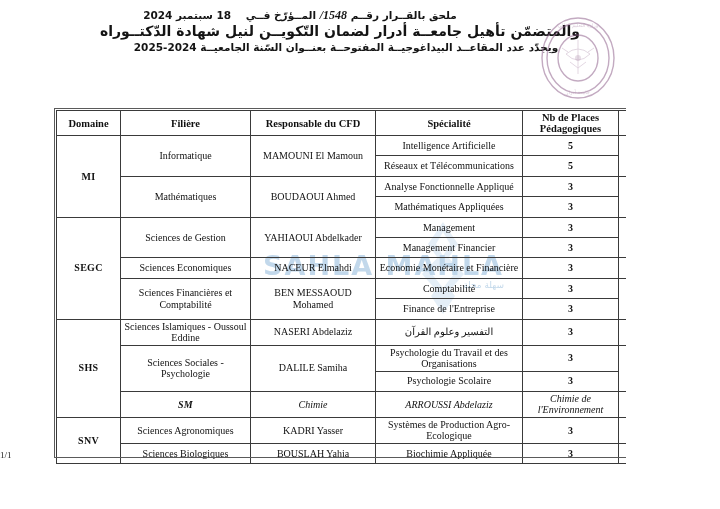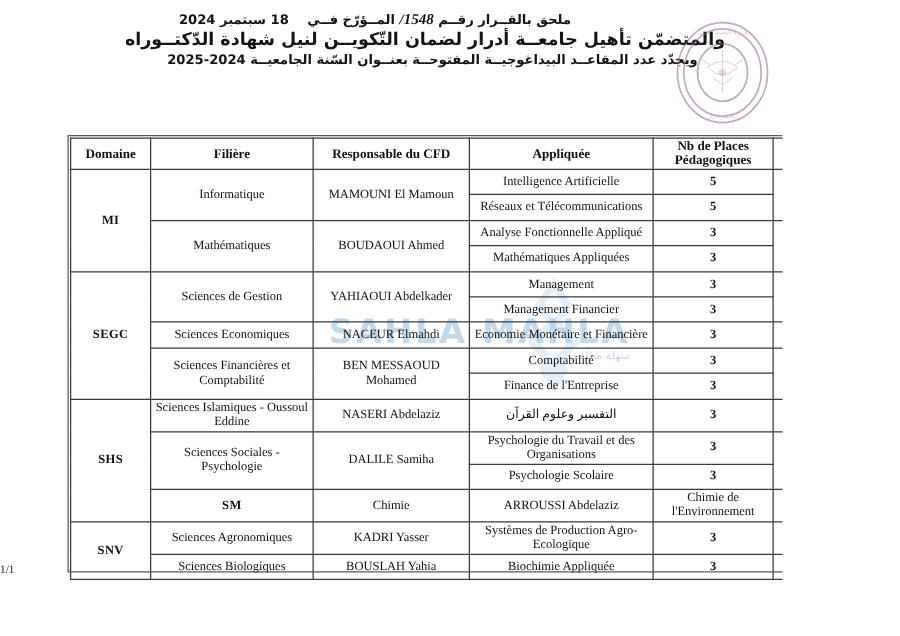--- a/index.html
+++ b/index.html
@@ -179,21 +179,21 @@
         <col style="width:125px">
         <col style="width:147px">
         <col style="width:96px">
         <col style="width:84px">
       </colgroup>
       <thead>
         <tr>
           <th>Domaine</th>
           <th>Filière</th>
           <th>Responsable du CFD</th>
-          <th>Appliquée</th>
+          <th>Spécialité</th>
           <th>
             <span>Nb de Places</span><br>
             <span>Pédagogiques</span>
           </th>
           <th>
             <span>Total</span><br>
             <span>(Filière)</span>
           </th>
         </tr>
       </thead>
@@ -263,21 +263,21 @@
             <td rowspan="2">Sciences Sociales - Psychologie</td>
             <td rowspan="2">DALILE Samiha</td>
             <td>Psychologie du Travail et des Organisations</td>
             <td class="num">3</td>
             <td class="total" rowspan="2">6</td>
           </tr>
           <tr style="height: 20.4px;">
             <td>Psychologie Scolaire</td>
             <td class="num">3</td>
           </tr>
-          <tr style="height: 20.4px;">
+          <tr style="height: 20.4px; font-style: italic;">
             <td class="domain" rowspan="1">SM</td>
             <td rowspan="1">Chimie</td>
             <td rowspan="1">ARROUSSI Abdelaziz</td>
             <td>Chimie de l'Environnement</td>
             <td class="num">3</td>
             <td class="total" rowspan="1">3</td>
           </tr>
           <tr style="height: 20.4px;">
             <td class="domain" rowspan="2">SNV</td>
             <td rowspan="1">Sciences Agronomiques</td>

